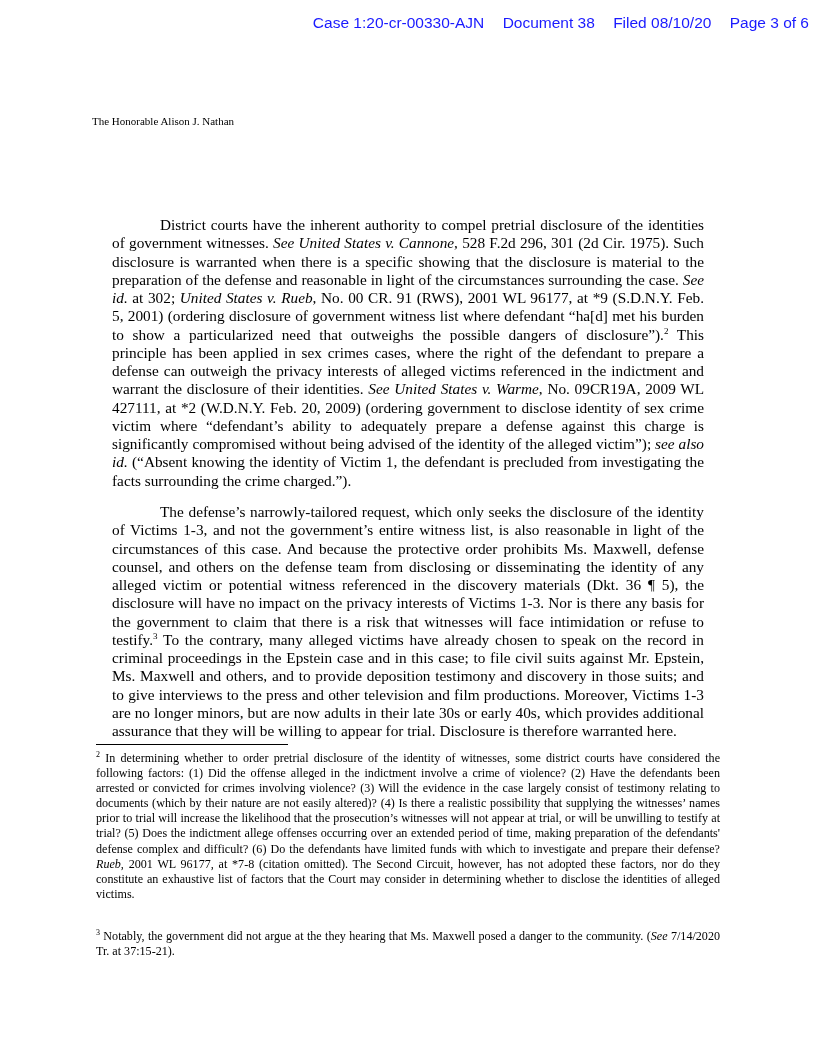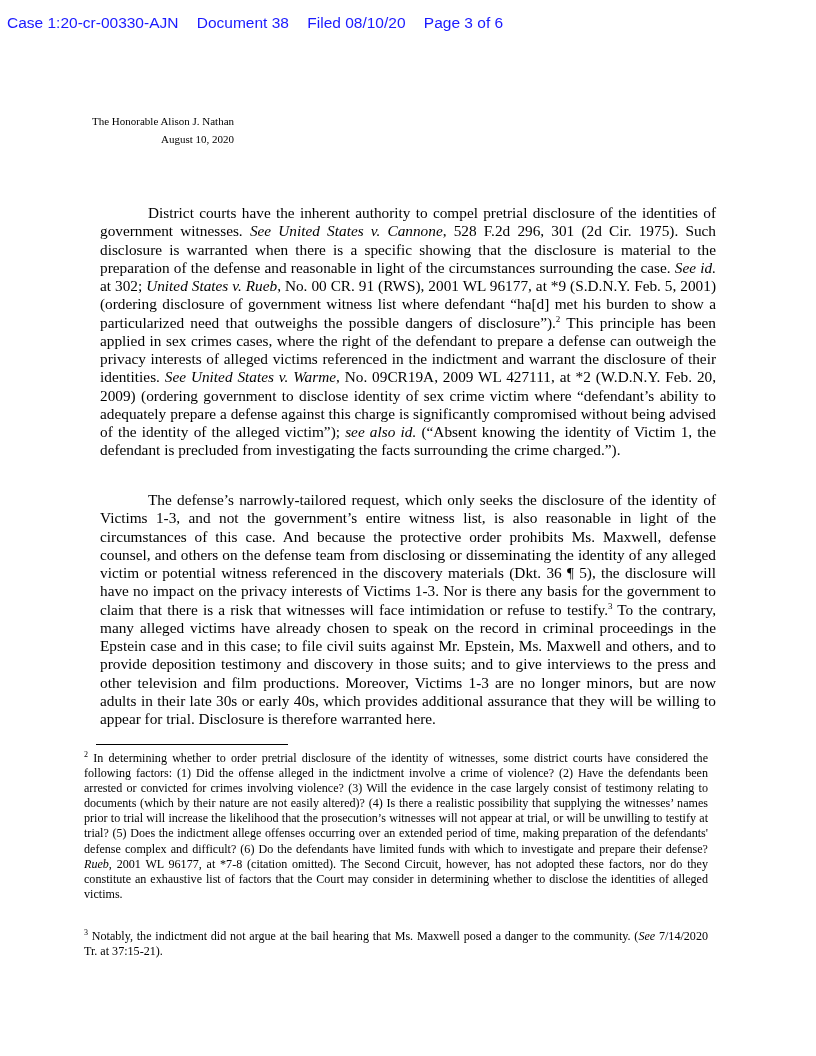--- a/index.html
+++ b/index.html
@@ -1,56 +1,55 @@
 <!DOCTYPE html>
 <html><head>
 <meta charset="utf-8">
 <style>
   html, body { margin: 0; padding: 0; background: #ffffff; }
   body { width: 816px; height: 1056px; position: relative; overflow: hidden; font-family: "Liberation Serif", serif; color: #000; }
-  .case-header { position: absolute; top: 14px; left: 0; width: 816px; text-align: left; font-family: "Liberation Sans", sans-serif; font-size: 15.5px; color: #1a1aff; word-spacing: 0; }
+  .case-header { position: absolute; top: 14px; left: 0; width: 816px; text-align: right; font-family: "Liberation Sans", sans-serif; font-size: 15.5px; color: #1a1aff; word-spacing: 0; }
   .case-header span { margin: 0 7px; }
   .address { position: absolute; top: 112px; left: 92px; font-size: 11px; line-height: 18.3px; text-align: right; }
   .address div { white-space: nowrap; }
   .body-text { position: absolute; left: 96px; width: 624px; font-size: 15.3px; line-height: 18.25px; text-align: justify; }
-  .body-text p { margin: 4px; text-indent: 48px; }
+  .body-text p { margin: 16px; text-indent: 48px; }
   #para1 { top: 200px; }
   #para2 { top: 487px; }
   sup { font-size: 9px; line-height: 0; vertical-align: 6px; }
   .fn-rule { position: absolute; top: 744px; left: 96px; width: 192px; height: 0; border-top: 1px solid #000; }
-  .footnotes { position: absolute; left: 84px; width: 624px; font-size: 12.1px; line-height: 15.1px; text-align: justify; }
+  .footnotes { position: absolute; left: 96px; width: 624px; font-size: 12.1px; line-height: 15.1px; text-align: justify; }
   #fn2 { top: 751px; }
   #fn3 { top: 929px; }
   .footnotes sup { font-size: 8px; vertical-align: 5px; }
   i { font-style: italic; }
 </style>
 </head>
 <body>
 
 <div class="case-header">
   <span>Case 1:20-cr-00330-AJN</span>
   <span>Document 38</span>
   <span>Filed 08/10/20</span>
   <span>Page 3 of 6</span>
 </div>
 
 <div class="address">
   <div>The Honorable Alison J. Nathan</div>
-  <div>August 10, 2020</div>
 </div>
 
 <div class="body-text" id="para1">
   <p><span>District courts have the inherent authority to compel pretrial disclosure of the identities of government witnesses. </span><i>See United States v. Cannone</i><span>, 528 F.2d 296, 301 (2d Cir. 1975). Such disclosure is warranted when there is a specific showing that the disclosure is material to the preparation of the defense and reasonable in light of the circumstances surrounding the case. </span><i>See id.</i><span> at 302; </span><i>United States v. Rueb</i><span>, No. 00 CR. 91 (RWS), 2001 WL 96177, at *9 (S.D.N.Y. Feb. 5, 2001) (ordering disclosure of government witness list where defendant “ha[d] met his burden to show a particularized need that outweighs the possible dangers of disclosure”).</span><sup>2</sup><span> This principle has been applied in sex crimes cases, where the right of the defendant to prepare a defense can outweigh the privacy interests of alleged victims referenced in the indictment and warrant the disclosure of their identities. </span><i>See United States v. Warme</i><span>, No. 09CR19A, 2009 WL 427111, at *2 (W.D.N.Y. Feb. 20, 2009) (ordering government to disclose identity of sex crime victim where “defendant’s ability to adequately prepare a defense against this charge is significantly compromised without being advised of the identity of the alleged victim”); </span><i>see also id.</i><span> (“Absent knowing the identity of Victim 1, the defendant is precluded from investigating the facts surrounding the crime charged.”).</span></p>
 </div>
 
 <div class="body-text" id="para2">
   <p><span>The defense’s narrowly-tailored request, which only seeks the disclosure of the identity of Victims 1-3, and not the government’s entire witness list, is also reasonable in light of the circumstances of this case. And because the protective order prohibits Ms. Maxwell, defense counsel, and others on the defense team from disclosing or disseminating the identity of any alleged victim or potential witness referenced in the discovery materials (Dkt. 36 ¶ 5), the disclosure will have no impact on the privacy interests of Victims 1-3. Nor is there any basis for the government to claim that there is a risk that witnesses will face intimidation or refuse to testify.</span><sup>3</sup><span> To the contrary, many alleged victims have already chosen to speak on the record in criminal proceedings in the Epstein case and in this case; to file civil suits against Mr. Epstein, Ms. Maxwell and others, and to provide deposition testimony and discovery in those suits; and to give interviews to the press and other television and film productions. Moreover, Victims 1-3 are no longer minors, but are now adults in their late 30s or early 40s, which provides additional assurance that they will be willing to appear for trial. Disclosure is therefore warranted here.</span></p>
 </div>
 
 <div class="fn-rule"></div>
 
 <div class="footnotes" id="fn2">
   <sup>2</sup><span> In determining whether to order pretrial disclosure of the identity of witnesses, some district courts have considered the following factors: (1) Did the offense alleged in the indictment involve a crime of violence? (2) Have the defendants been arrested or convicted for crimes involving violence? (3) Will the evidence in the case largely consist of testimony relating to documents (which by their nature are not easily altered)? (4) Is there a realistic possibility that supplying the witnesses’ names prior to trial will increase the likelihood that the prosecution’s witnesses will not appear at trial, or will be unwilling to testify at trial? (5) Does the indictment allege offenses occurring over an extended period of time, making preparation of the defendants' defense complex and difficult? (6) Do the defendants have limited funds with which to investigate and prepare their defense? </span><i>Rueb</i><span>, 2001 WL 96177, at *7-8 (citation omitted). The Second Circuit, however, has not adopted these factors, nor do they constitute an exhaustive list of factors that the Court may consider in determining whether to disclose the identities of alleged victims.</span>
 </div>
 
 <div class="footnotes" id="fn3">
-  <sup>3</sup><span> Notably, the indictment did not argue at the bail hearing that Ms. Maxwell posed a danger to the community. (</span><i>See</i><span> 7/14/2020 Tr. at 37:15-21).</span>
+  <sup>3</sup><span> Notably, the government did not argue at the they hearing that Ms. Maxwell posed a danger to the community. (</span><i>See</i><span> 7/14/2020 Tr. at 37:15-21).</span>
 </div>
 
 </body></html>

